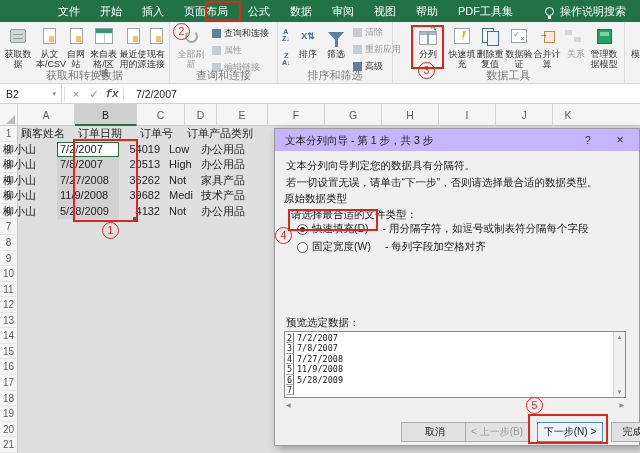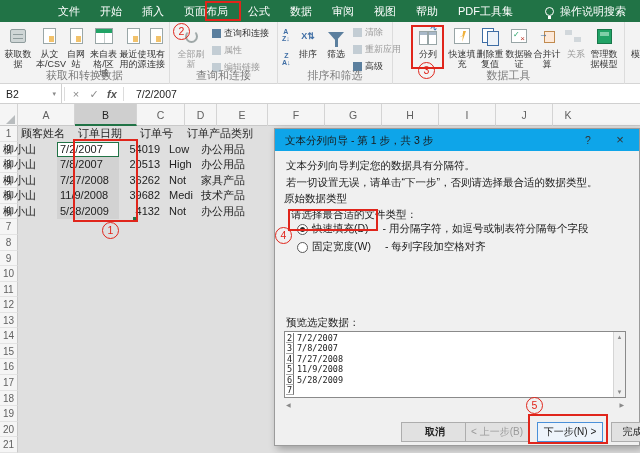--- a/index.html
+++ b/index.html
@@ -56,21 +56,21 @@
   .i-rel { width:16px; height:12px; position:relative; opacity:.45; }
   .i-rel::before { content:""; position:absolute; left:0; top:0; width:7px; height:5px; background:#aab6c0; }
   .i-rel::after { content:""; position:absolute; right:0; bottom:0; width:7px; height:5px; background:#aab6c0; }
   .i-model { width:15px; height:15px; background:#21a366; border:1px solid #18774a; position:relative; }
   .i-model::after { content:""; position:absolute; left:2px; top:2px; right:2px; height:4px; background:#7fd0a8; }
   
   .fbar { position:absolute; left:0; top:84px; width:640px; height:20px; background:#fff; border-bottom:1px solid #d0d0d0; display:flex; align-items:center; }
   .namebox { width:62px; height:20px; border-right:1px solid #d0d0d0; position:relative; font-size:10.5px; padding-left:6px; line-height:20px; color:#222; }
   .namebox .caret { position:absolute; right:5px; top:0; color:#8a8a8a; font-size:7px; line-height:20px; }
   .fico { width:18px; text-align:center; color:#8a8a8a; font-size:11px; line-height:20px; }
-  .fx { font-style:italic; font-family:Liberation Sans, sans-serif; color:#555; font-weight:bold; }
+  .fx { font-style:italic; font-family:Liberation Mono, monospace; color:#555; font-weight:bold; }
   .fval { margin-left:10px; font-size:10.5px; color:#222; }
   .fdiv { width:1px; height:14px; background:#dcdcdc; margin:0 2px; }
   
   .colhdrs { position:absolute; left:0; top:104px; width:640px; height:22px; display:flex; background:#f5f5f5; border-bottom:1px solid #c9c9c9; }
   .colhdrs span { display:block; height:22px; line-height:22px; text-align:center; font-size:10.5px; color:#616161; border-right:1px solid #d4d4d4; }
   .colhdrs span:nth-of-type(1){ width:18px; position:relative; }
   .colhdrs span:nth-of-type(1)::after { content:""; position:absolute; right:2px; bottom:2px; border-left:9px solid transparent; border-bottom:9px solid #b8bcbe; }
   .colhdrs span:nth-of-type(2){ width:57px; }
   .colhdrs span:nth-of-type(3){ width:62px; background:#cfcfcf; color:#222; border-bottom:2px solid #217346; }
   .colhdrs span:nth-of-type(4){ width:48px; }
@@ -101,21 +101,21 @@
   .ce { left:199px; width:60px; padding-left:2px; }
   .cde { left:167px; width:95px; padding-left:2px; }
   .recs { position:absolute; left:0; top:141.57px; width:640px; }
   .recs .rec { position:relative; height:15.57px; }
   .recs .rec span { position:absolute; top:0; height:15.57px; line-height:15.57px; font-size:11px; white-space:nowrap; overflow:hidden; }
   .recs .rec .cb { background:#d2d2d2; }
   .recs .rec:nth-of-type(1) .cb { background:#fff; outline:1px solid #217346; outline-offset:-1px; }
   .fillhandle { position:absolute; left:133px; top:217px; width:4px; height:4px; background:#217346; }
   
   .dialog { position:absolute; left:274px; top:128px; width:366px; height:318px; background:#f0f0f0; border:1px solid #9b9b9b; box-shadow:3px 3px 8px rgba(0,0,0,.3); z-index:10; font-size:10.5px; }
-  .dtitle { position:absolute; left:0; top:0; right:0; height:22px; background:#0ea5e9; line-height:22px; padding-left:10px; color:#1a1a1a; }
+  .dtitle { position:absolute; left:0; top:0; right:0; height:22px; background:#c4b5fd; line-height:22px; padding-left:10px; color:#1a1a1a; }
   .dhelp { position:absolute; top:0; right:38px; width:26px; text-align:center; line-height:22px; color:#333; }
   .dclose { position:absolute; top:0; right:4px; width:30px; text-align:center; line-height:22px; color:#333; font-size:13px; }
   .dtext { position:absolute; left:11px; color:#1a1a1a; white-space:nowrap; }
   .radio { position:absolute; display:flex; align-items:center; color:#1a1a1a; }
   .rdot { width:11px; height:11px; border:1px solid #5a5a5a; border-radius:50%; background:#fff; margin-right:4px; position:relative; }
   .rdot.on::after { content:""; position:absolute; left:2px; top:2px; width:5px; height:5px; border-radius:50%; background:#2b2b2b; }
   .pbox { position:absolute; left:9px; top:202px; width:342px; height:67px; background:#fff; border:1px solid #8a8a8a; }
   .pvrows { position:absolute; left:1px; top:1px; }
   .pvrow { height:10.4px; display:flex; font-family:"DejaVu Sans Mono", monospace; font-size:8.5px; line-height:10.4px; color:#222; }
   .pvrow .n { width:8px; border-right:1px solid #777; border-bottom:1px solid #aaa; text-align:left; padding-left:1px; }
@@ -473,21 +473,21 @@
       <div class="vscroll">
         <div class="up">▲</div>
         <div class="dn">▼</div>
       </div>
     </div>
     <div class="hscroll">
       <span class="lt">◀</span>
       <span class="rt">▶</span>
     </div>
 
-    <div class="dbtn" style="left:126px;width:68px;font-weight:bold;">取消</div>
+    <div class="dbtn" style="left:126px;width:68px;">取消</div>
     <div class="dbtn primary" style="left:262px;width:66px;">下一步(N) &gt;</div>
     <div class="dbtn dis" style="left:190px;width:64px;">&lt; 上一步(B)</div>
     <div class="dbtn" style="left:336px;width:56px;">完成(F)</div>
   </div>
 
   <div class="rbox" style="left:205px;top:1px;width:36px;height:20px;"></div>
   <div class="rbox" style="left:411px;top:25px;width:33px;height:44px;"></div>
   <div class="rbox" style="left:73px;top:139px;width:65px;height:83px;"></div>
   <div class="rbox" style="left:288px;top:209px;width:90px;height:22px;"></div>
   <div class="rbox" style="left:528px;top:414px;width:80px;height:30px;"></div>

